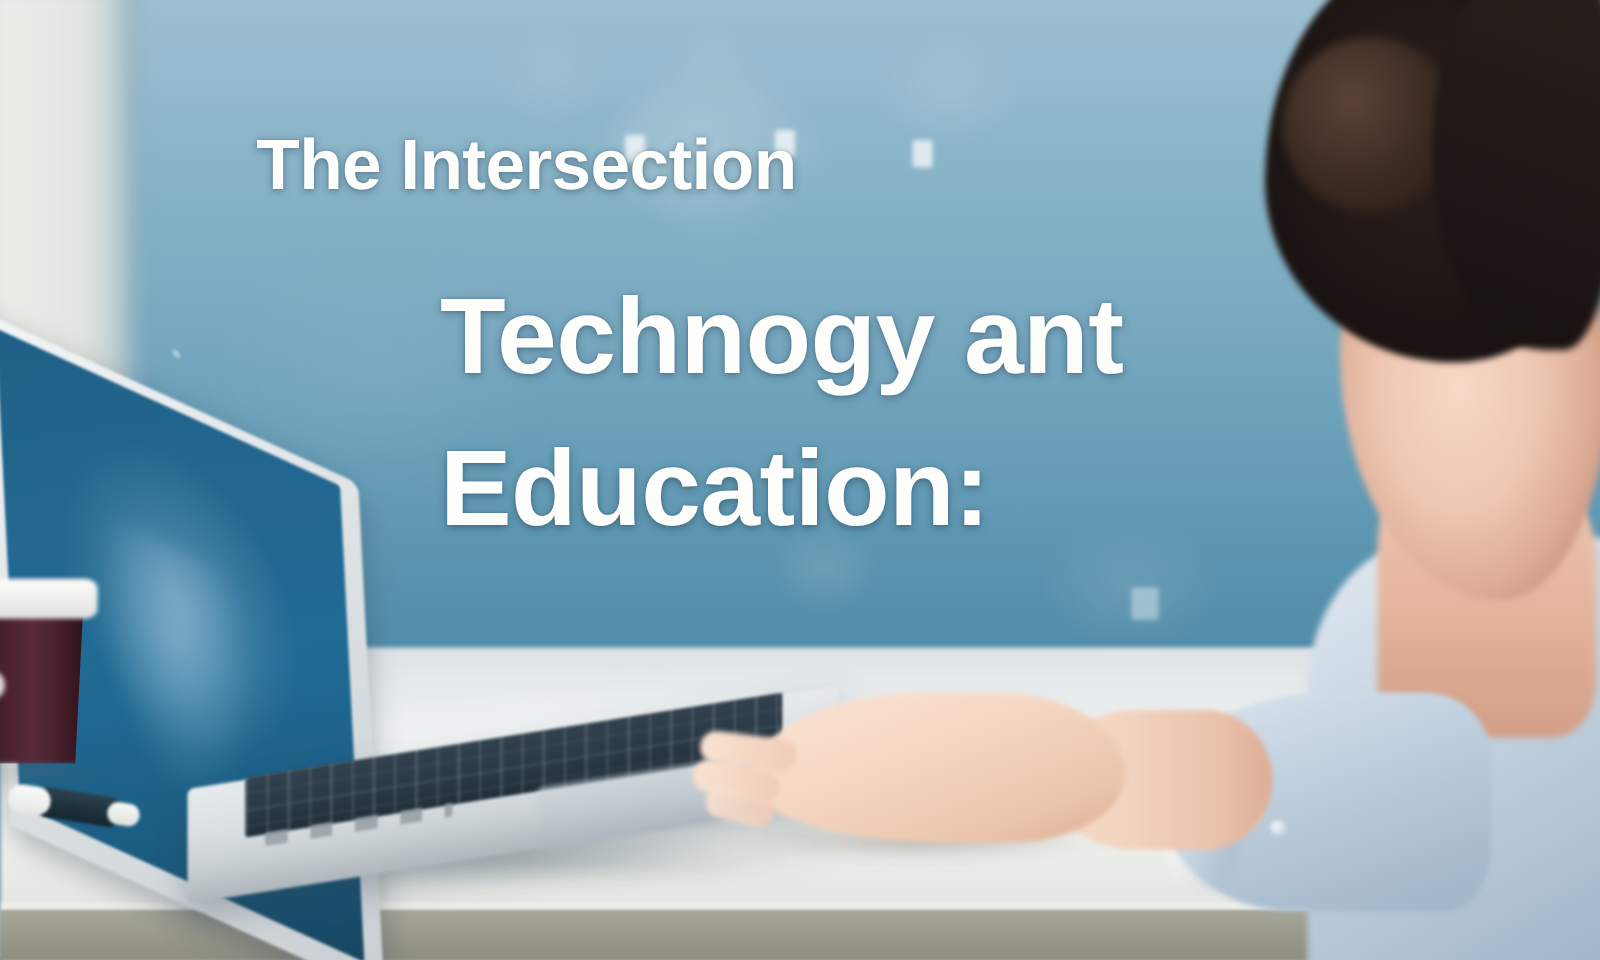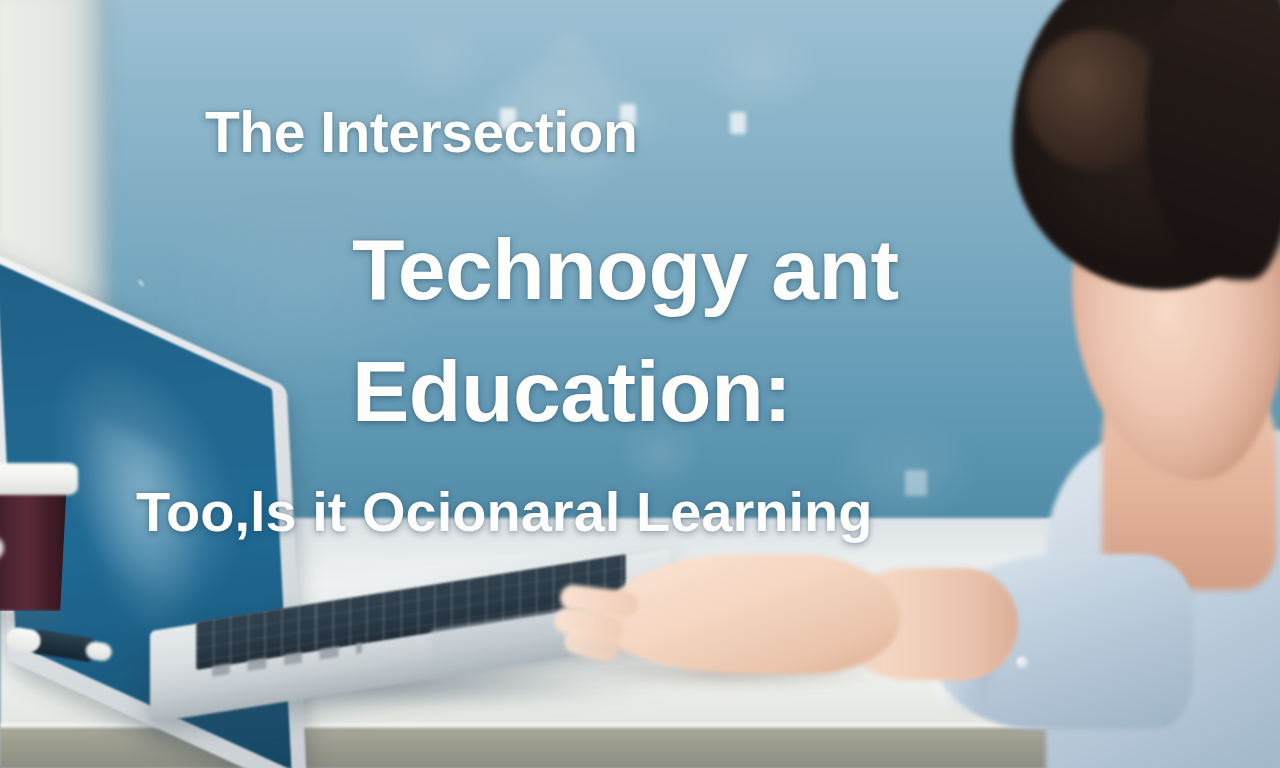--- a/index.html
+++ b/index.html
@@ -418,16 +418,15 @@
     <div class="hand"></div>
     <div class="finger f1"></div>
     <div class="finger f2"></div>
     <div class="finger f3"></div>
   </div>
 
   <div class="headline">
     <div class="tline l1">The Intersection</div>
     <div class="tline l3">Education:</div>
     <div class="tline l2">Technogy ant</div>
-    <div class="tline sub">Too,ls it Ocionaral Learning</div>
   </div>
 
 </div>
 
 </body></html>

